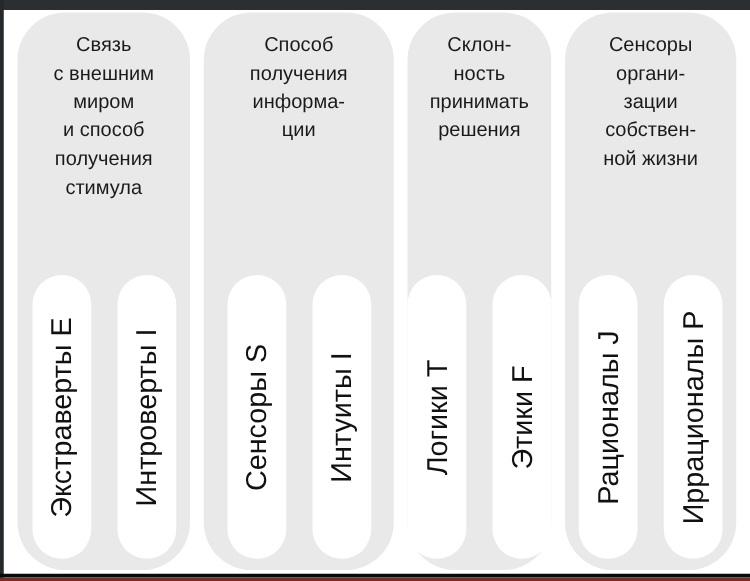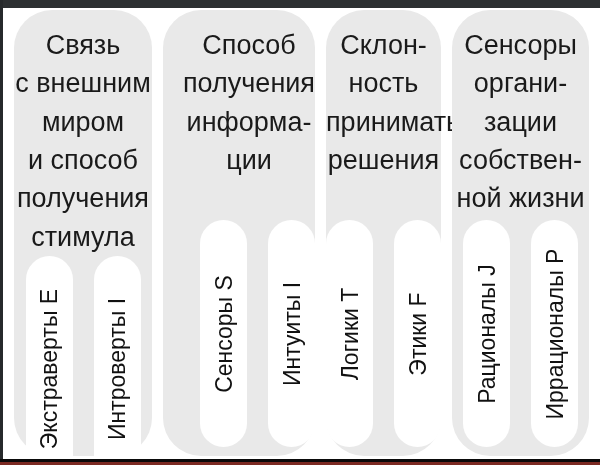--- a/index.html
+++ b/index.html
@@ -39,27 +39,27 @@
   }
   .column {
     height: 446px;
     background: #e9e9e9;
     border-radius: 38px;
     display: flex;
     flex-direction: column;
     box-sizing: border-box;
   }
   .col-1 { width: 138px; }
-  .col-2 { width: 152px; align-items: flex-end; }
+  .col-2 { width: 152px; }
   .col-3 { width: 115px; }
   .col-4 { width: 137px; }
   .col-header {
     padding-top: 16px;
     text-align: center;
-    font-size: 27px;
+    font-size: 16px;
     line-height: 1.42;
     color: #1a1a1a;
     white-space: pre-line;
   }
   .pills {
     margin-top: auto;
     margin-bottom: 9px;
     height: 227px;
     display: flex;
     justify-content: center;

